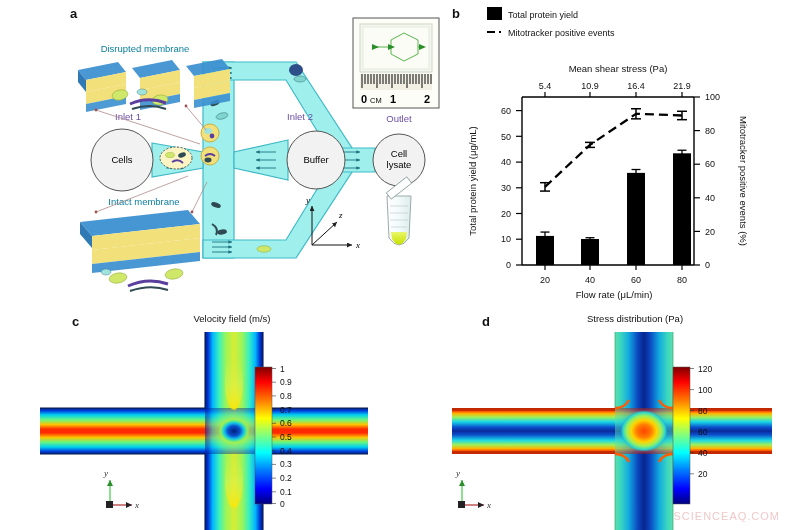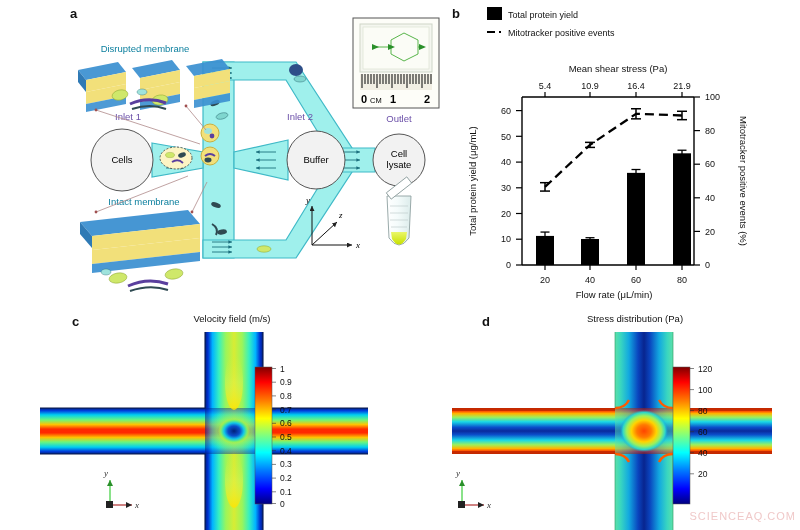--- a/index.html
+++ b/index.html
@@ -12,21 +12,21 @@
   .abs{position:absolute;}
   .panel-letter{font-weight:bold;font-size:13px;color:#111;}
   svg{display:block;overflow:visible;}
   .ticktxt{font-size:9px;fill:#111;font-family:"Liberation Sans",sans-serif;}
   .axtitle{font-size:9.5px;fill:#111;font-family:"Liberation Sans",sans-serif;}
   .legtxt{font-size:9px;fill:#111;font-family:"Liberation Sans",sans-serif;}
   .cbtxt{font-size:8.5px;fill:#111;font-family:"Liberation Sans",sans-serif;}
   .cmaptitle{font-size:9.5px;fill:#111;font-family:"Liberation Sans",sans-serif;}
   .axlet{font-size:9px;font-style:italic;font-family:"Liberation Serif",serif;}
   .watermark{
-    position:absolute;right:4px;bottom:8px;
+    position:absolute;right:20px;bottom:8px;
     font-size:11px;letter-spacing:1px;color:#f0c9c9;
     font-family:"Liberation Sans",sans-serif;user-select:none;
   }
   .dia-txt{font-size:9.5px;font-family:"Liberation Sans",sans-serif;}
 </style>
 </head>
 <body>
 
 <div class="fig">
 

